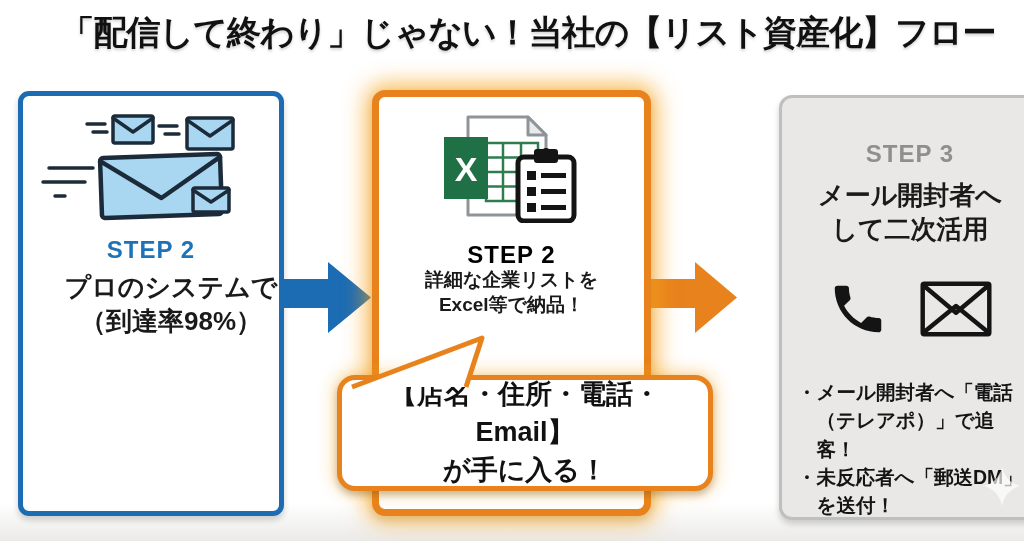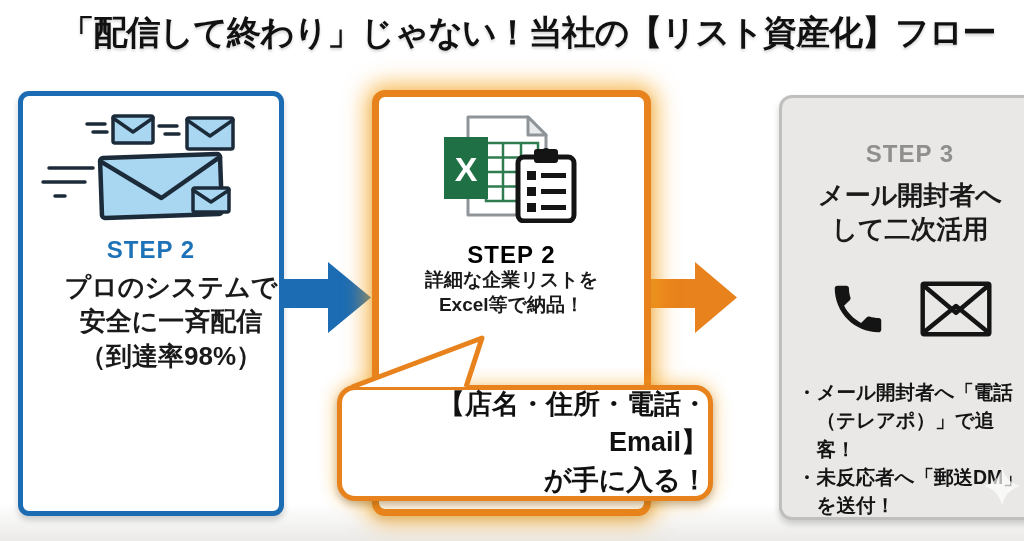--- a/index.html
+++ b/index.html
@@ -61,26 +61,26 @@
   }
   .bullets {
     position:absolute; left:15px; top:280px; width:232px;
     font-size:19.5px; font-weight:800; line-height:1.45; color:#141414;
   }
   .bullet { padding-left:1em; text-indent:-1em; }
   .arrow-svg { position:absolute; z-index:4; }
   .arrow-blue   { left:283px; top:258px; }
   .arrow-orange { left:651px; top:258px; }
   .bubble {
-    position:absolute; left:337px; top:385px; width:376px; height:116px;
+    position:absolute; left:337px; top:375px; width:376px; height:116px;
     background:#fff; border:5px solid #e8821c; border-radius:18px;
     z-index:20;
     box-shadow:0 4px 7px rgba(0,0,0,0.2), 0 0 16px 3px rgba(247,166,32,0.45);
     display:flex; flex-direction:column; justify-content:center;
-    text-align:right; font-weight:900; color:#111;
+    text-align:center; font-weight:900; color:#111;
     font-size:27px; line-height:1.4;
   }
   .bubble-tail { position:absolute; left:330px; top:325px; z-index:21; }
   .sparkle { position:absolute; right:14px; bottom:8px; opacity:0.8; }
 </style>
 </head>
 <body>
 
 <div class="canvas">
 
@@ -117,21 +117,20 @@
           <g fill="#a9d7f2" stroke-linejoin="round">
             <rect x="152" y="78" width="36" height="24" rx="2"></rect>
             <path d="M152 80 L170 92 L188 80" fill="none"></path>
           </g>
         </g>
       </svg>
     </div>
     <div class="step-label step1-label">STEP 2</div>
     <div class="step-desc step1-desc">
       <div>プロのシステムで</div>
-      <div>安全に一斉配信</div>
       <div>（到達率98%）</div>
     </div>
   </div>
 
   <svg class="arrow-svg arrow-blue" width="92" height="80" viewBox="0 0 92 80">
     <polygon points="0,21 45,21 45,4 88,39.5 45,75 45,50 0,50" fill="#1b6cb3"></polygon>
   </svg>
 
   <div class="card card-step2">
     <div class="icon-wrap2">

